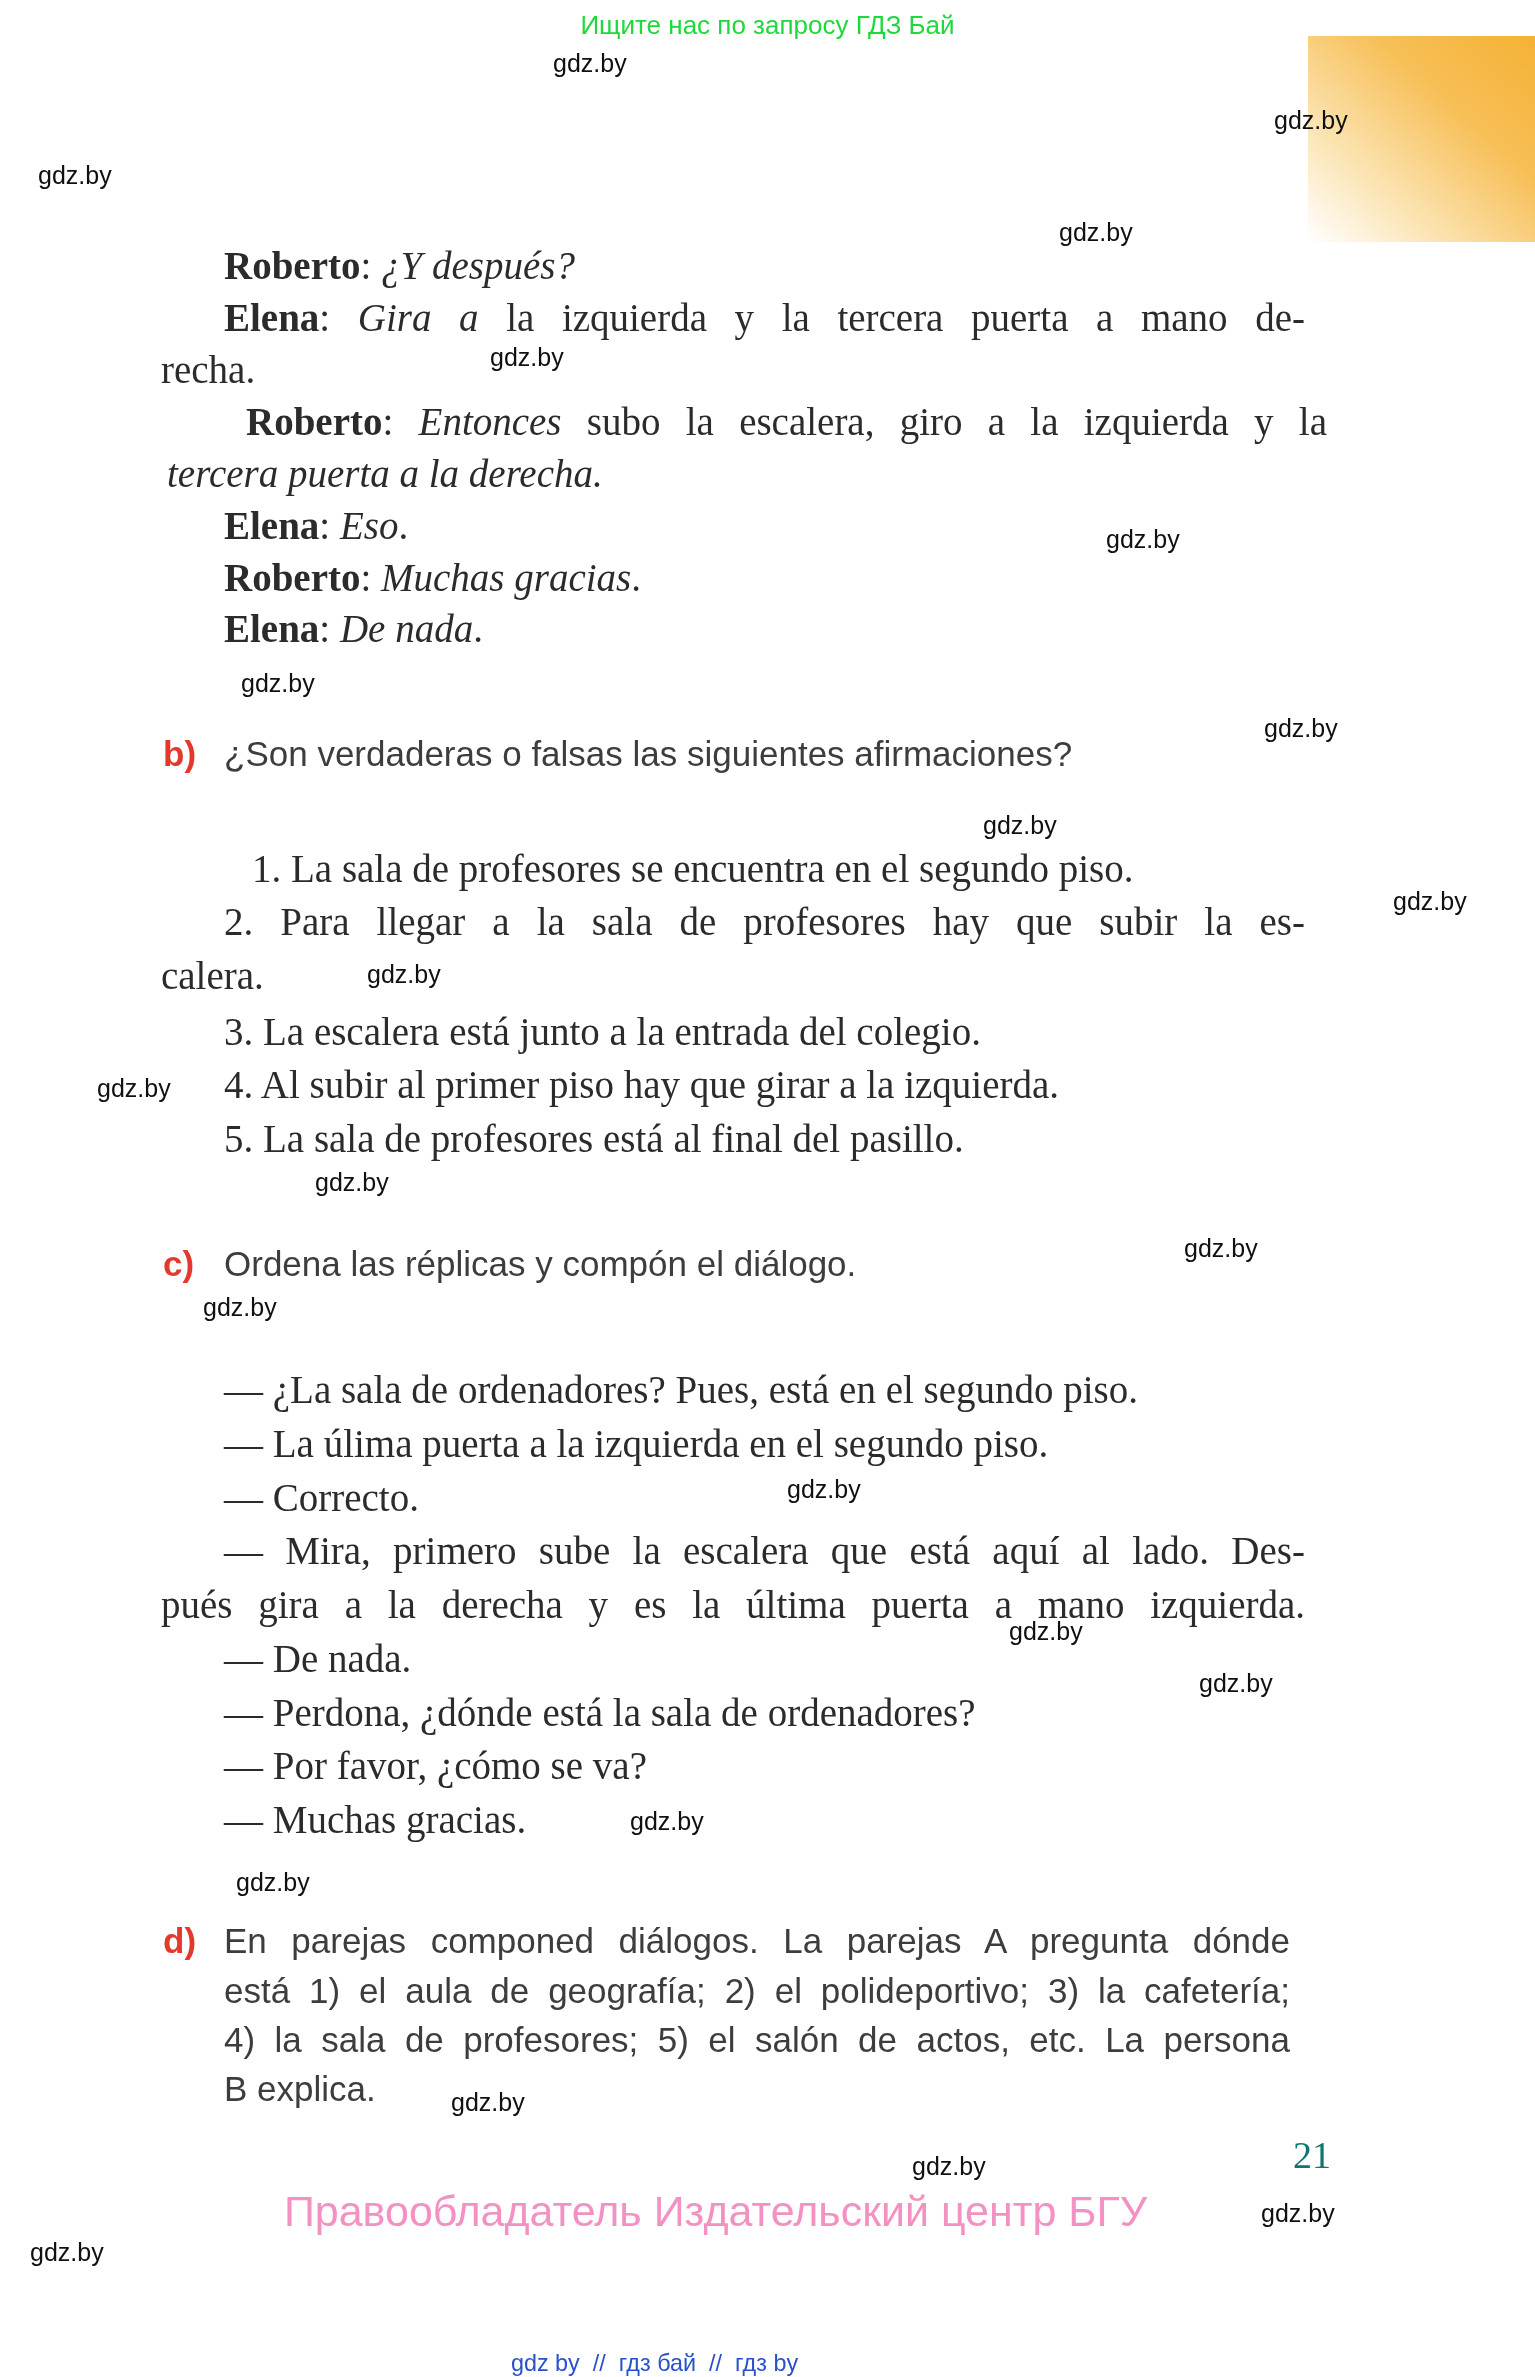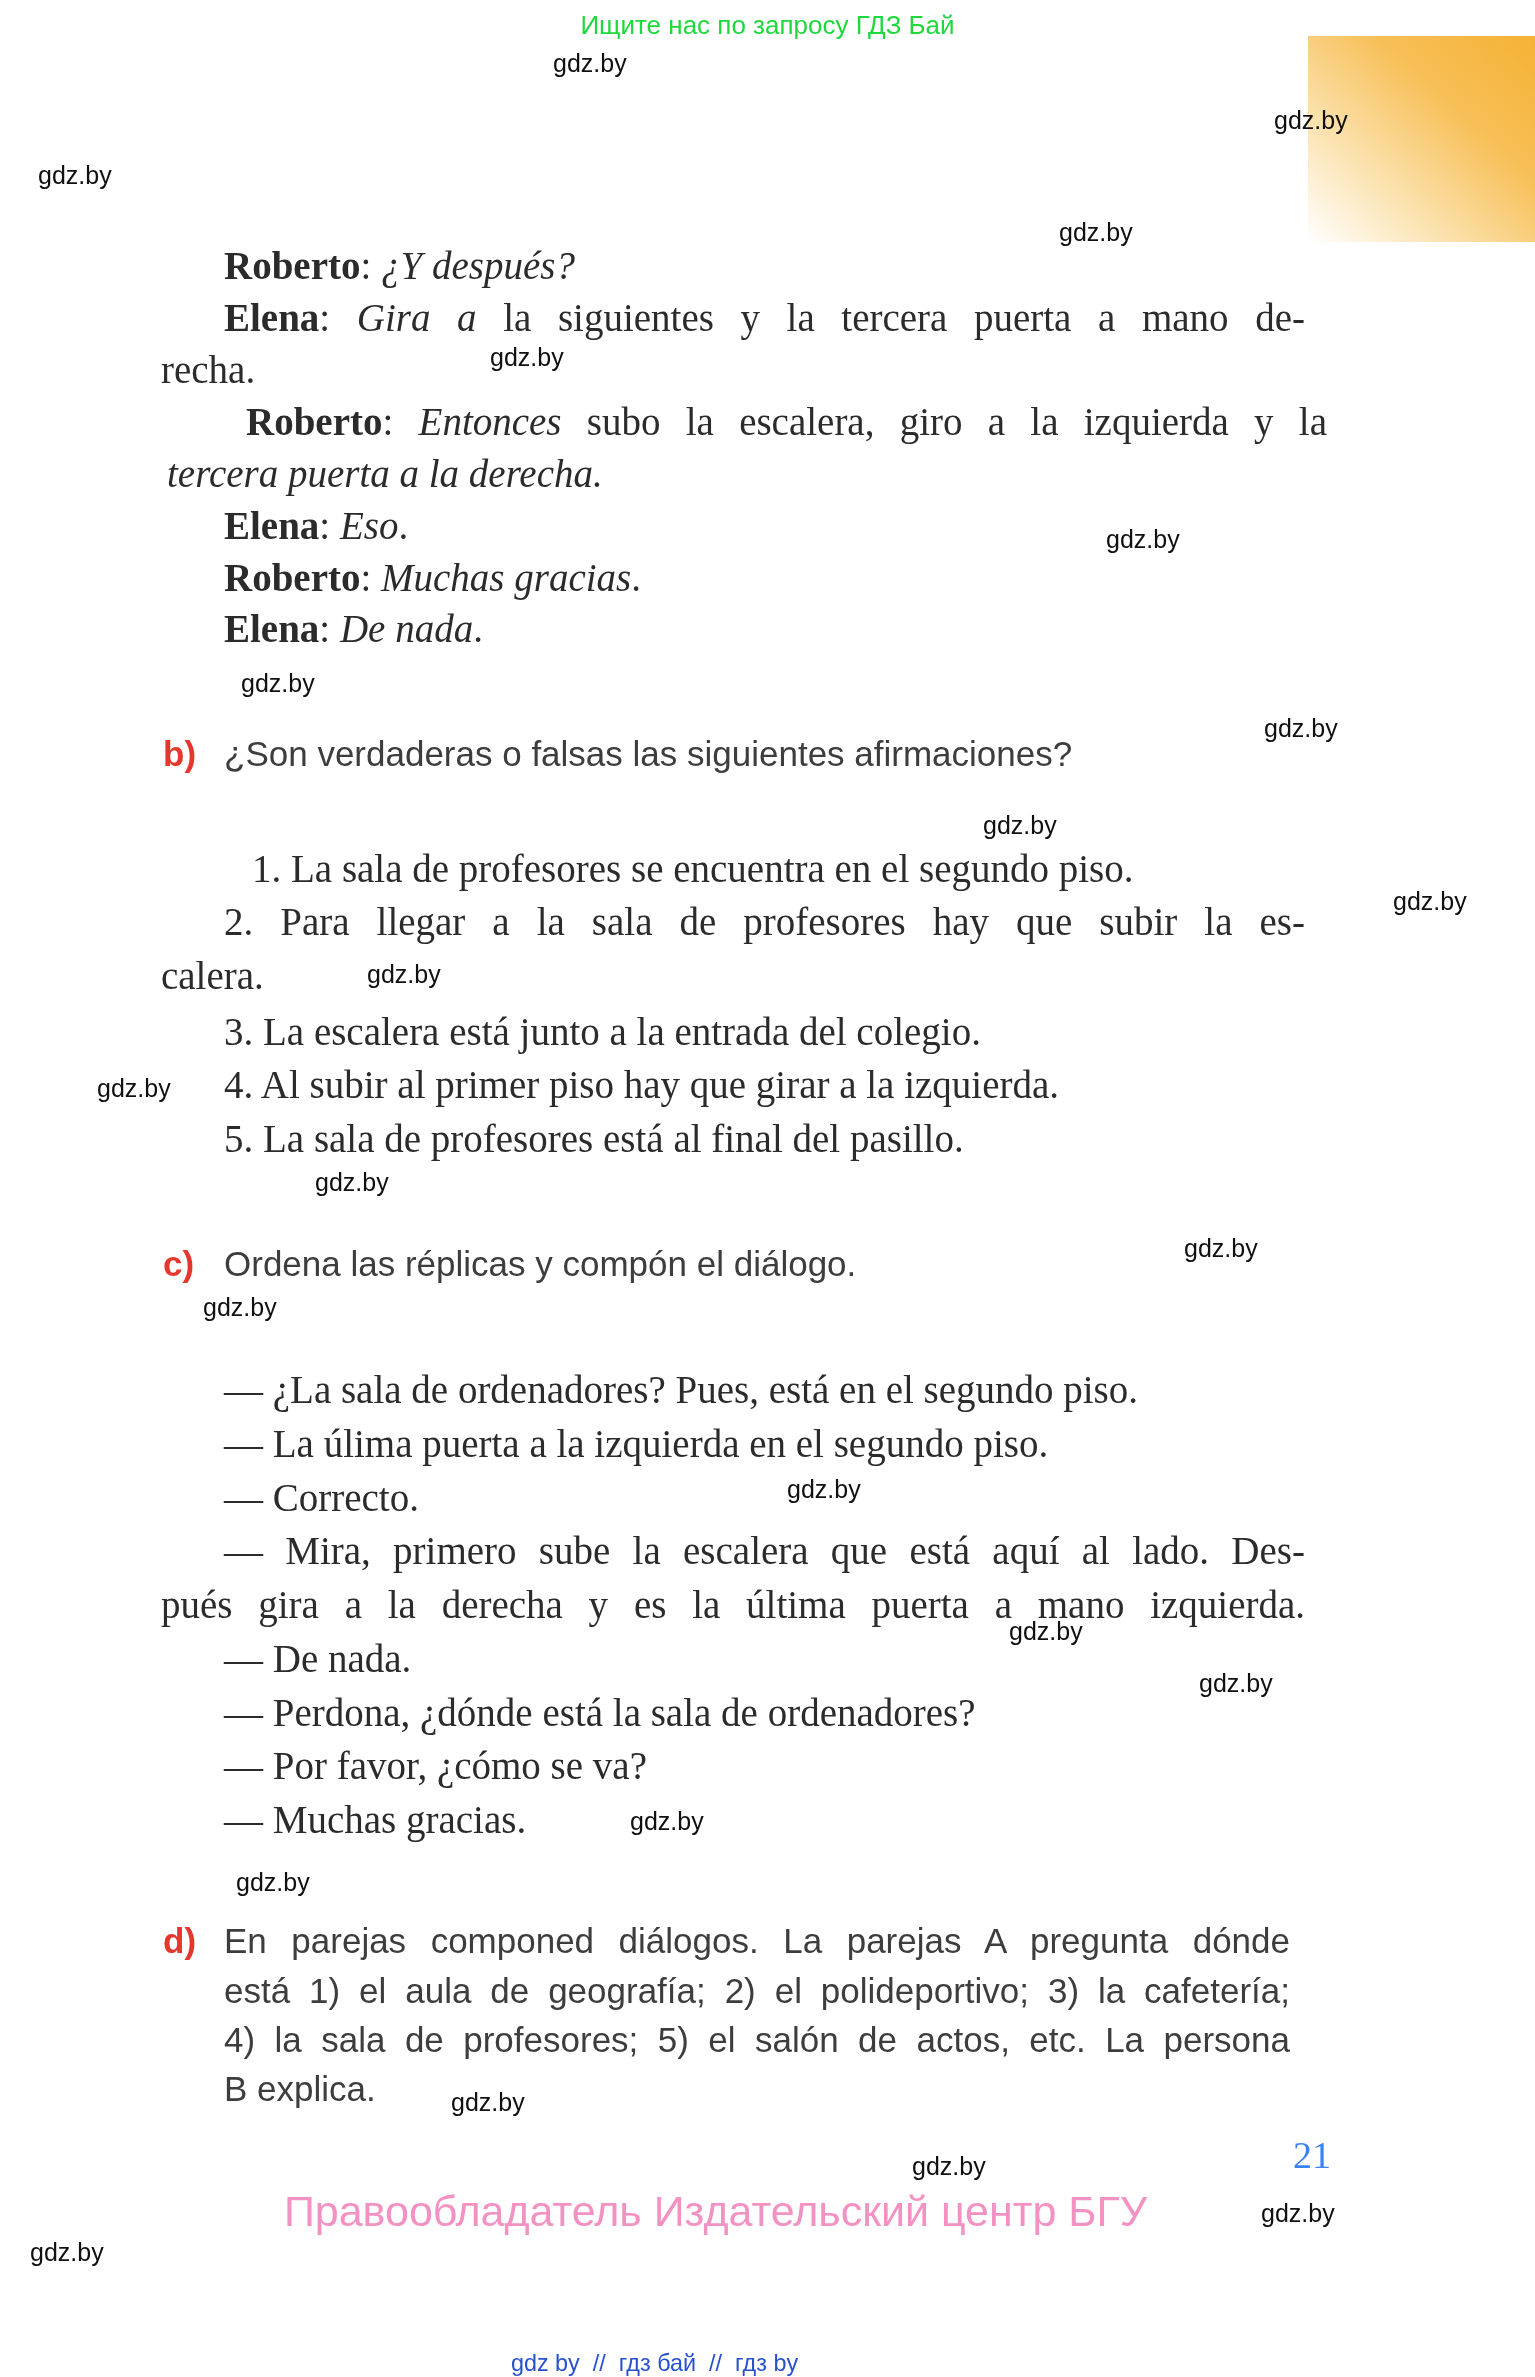--- a/index.html
+++ b/index.html
@@ -31,21 +31,21 @@
   .i{font-style:italic;}
   .sec-label{
     position:absolute;left:163px;font-size:35px;font-weight:bold;color:#e4372e;
     line-height:1.3;white-space:pre;
   }
   .sec-title{
     position:absolute;left:224px;font-size:35px;color:#3d3d3d;line-height:1.3;white-space:pre;
   }
   .pagenum{
     left:1293px;top:2133px;font-family:"Liberation Serif","DejaVu Serif",serif;
-    font-size:38px;color:#3b82f6;
+    font-size:38px;color:#0f766e;
   }
   .publisher{
     left:0;top:2187px;width:1431px;text-align:center;
     font-size:43px;color:#f392c2;white-space:pre;
   }
   .footer{
     left:0;top:2350px;width:1309px;text-align:center;
     font-size:23.4px;color:#2852cd;white-space:pre;
   }
 </style>
@@ -78,21 +78,21 @@
     <div class="wm" style="left: 630px; top: 1807px;">gdz.by</div>
     <div class="wm" style="left: 236px; top: 1868px;">gdz.by</div>
     <div class="wm" style="left: 451px; top: 2088px;">gdz.by</div>
     <div class="wm" style="left: 912px; top: 2152px;">gdz.by</div>
     <div class="wm" style="left: 1261px; top: 2199px;">gdz.by</div>
     <div class="wm" style="left: 30px; top: 2238px;">gdz.by</div>
   </div>
 
 <div>
     <div class="line serif" style="left: 224px; top: 243px;"><span class="b">Roberto</span><span>: </span><span class="i">¿Y después?</span></div>
-    <div class="line serif just" style="left: 224px; top: 295px; width: 1081px;"><span class="b">Elena</span><span>: </span><span class="i">Gira a</span><span> la siguientes y la tercera puerta a mano de-</span></div>
+    <div class="line serif just" style="left: 224px; top: 295px; width: 1081px;"><span class="b">Elena</span><span>: </span><span class="i">Gira a</span><span> la izquierda y la tercera puerta a mano de-</span></div>
     <div class="line serif" style="left: 161px; top: 347px;"><span>recha.</span></div>
     <div class="line serif just" style="left: 224px; top: 399px; width: 1081px; margin-left: 22px;"><span class="b">Roberto</span><span>: </span><span class="i">Entonces</span><span> subo la escalera, giro a la izquierda y la</span></div>
     <div class="line serif" style="left: 167px; top: 451px; font-style: italic;"><span>tercera puerta a la derecha.</span></div>
     <div class="line serif" style="left: 224px; top: 503px;"><span class="b">Elena</span><span>: </span><span class="i">Eso</span><span>.</span></div>
     <div class="line serif" style="left: 224px; top: 555px;"><span class="b">Roberto</span><span>: </span><span class="i">Muchas gracias</span><span>.</span></div>
     <div class="line serif" style="left: 224px; top: 606px;"><span class="b">Elena</span><span>: </span><span class="i">De nada</span><span>.</span></div>
     <div class="line serif" style="left: 224px; top: 846px; margin-left: 28px;"><span>1. La sala de profesores se encuentra en el segundo piso.</span></div>
     <div class="line serif just" style="left: 224px; top: 899px; width: 1081px;"><span>2. Para llegar a la sala de profesores hay que subir la es-</span></div>
     <div class="line serif" style="left: 161px; top: 953px;"><span>calera.</span></div>
     <div class="line serif" style="left: 224px; top: 1009px;"><span>3. La escalera está junto a la entrada del colegio.</span></div>

